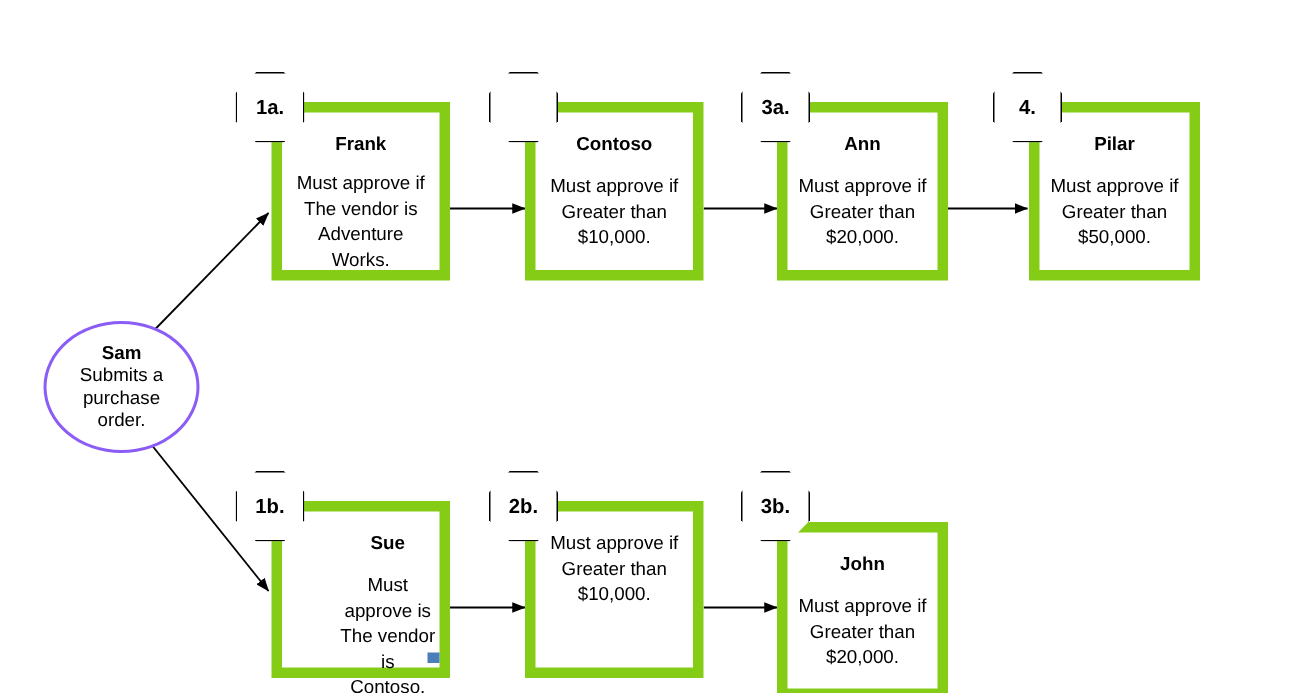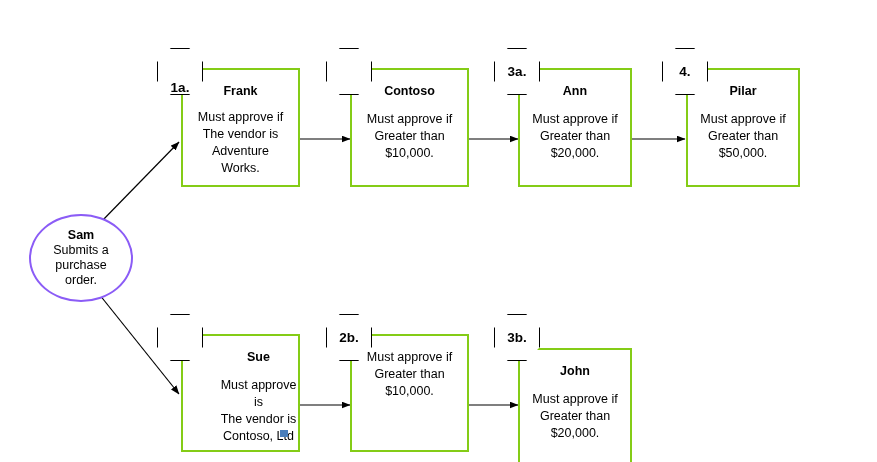--- a/index.html
+++ b/index.html
@@ -24,21 +24,21 @@
     top: 0;
     width: 877px;
     height: 462px;
     pointer-events: none;
   }
 
   
   .node-box {
     position: absolute;
     box-sizing: border-box;
-    border: 2px solid #84cc16;
+    border: 7px solid #84cc16;
     background: #ffffff;
     text-align: center;
   }
   .node-title {
     font-size: 12.5px;
     font-weight: bold;
     line-height: 14px;
     margin-top: 14px;
     color: #000000;
   }
@@ -189,31 +189,32 @@
   </div>
 
   <div class="node-box" style="left:518px; top:348px; width:114px; height:118px;">
     <div class="node-title">John</div>
     <div class="node-body">Must approve if
 Greater than
 $20,000.</div>
   </div>
 
   <div class="octagon" style="left:157px; top:48px;"></div>
-  <div class="octagon-label" style="left:157px; top:48px;margin-top:16px;">1a.</div>
+  <div class="octagon-label" style="left:157px; top:48px;">1a.</div>
 
   <div class="octagon" style="left:326px; top:48px;"></div>
 
   <div class="octagon" style="left:494px; top:48px;"></div>
   <div class="octagon-label" style="left:494px; top:48px;">3a.</div>
 
   <div class="octagon" style="left:662px; top:48px;"></div>
   <div class="octagon-label" style="left:662px; top:48px;">4.</div>
 
   <div class="octagon" style="left:157px; top:314px;"></div>
+  <div class="octagon-label" style="left:157px; top:314px;">1b.</div>
 
   <div class="octagon" style="left:326px; top:314px;"></div>
   <div class="octagon-label" style="left:326px; top:314px;">2b.</div>
 
   <div class="octagon" style="left:494px; top:314px;"></div>
   <div class="octagon-label" style="left:494px; top:314px;">3b.</div>
 
 </div>
 
 </body></html>

